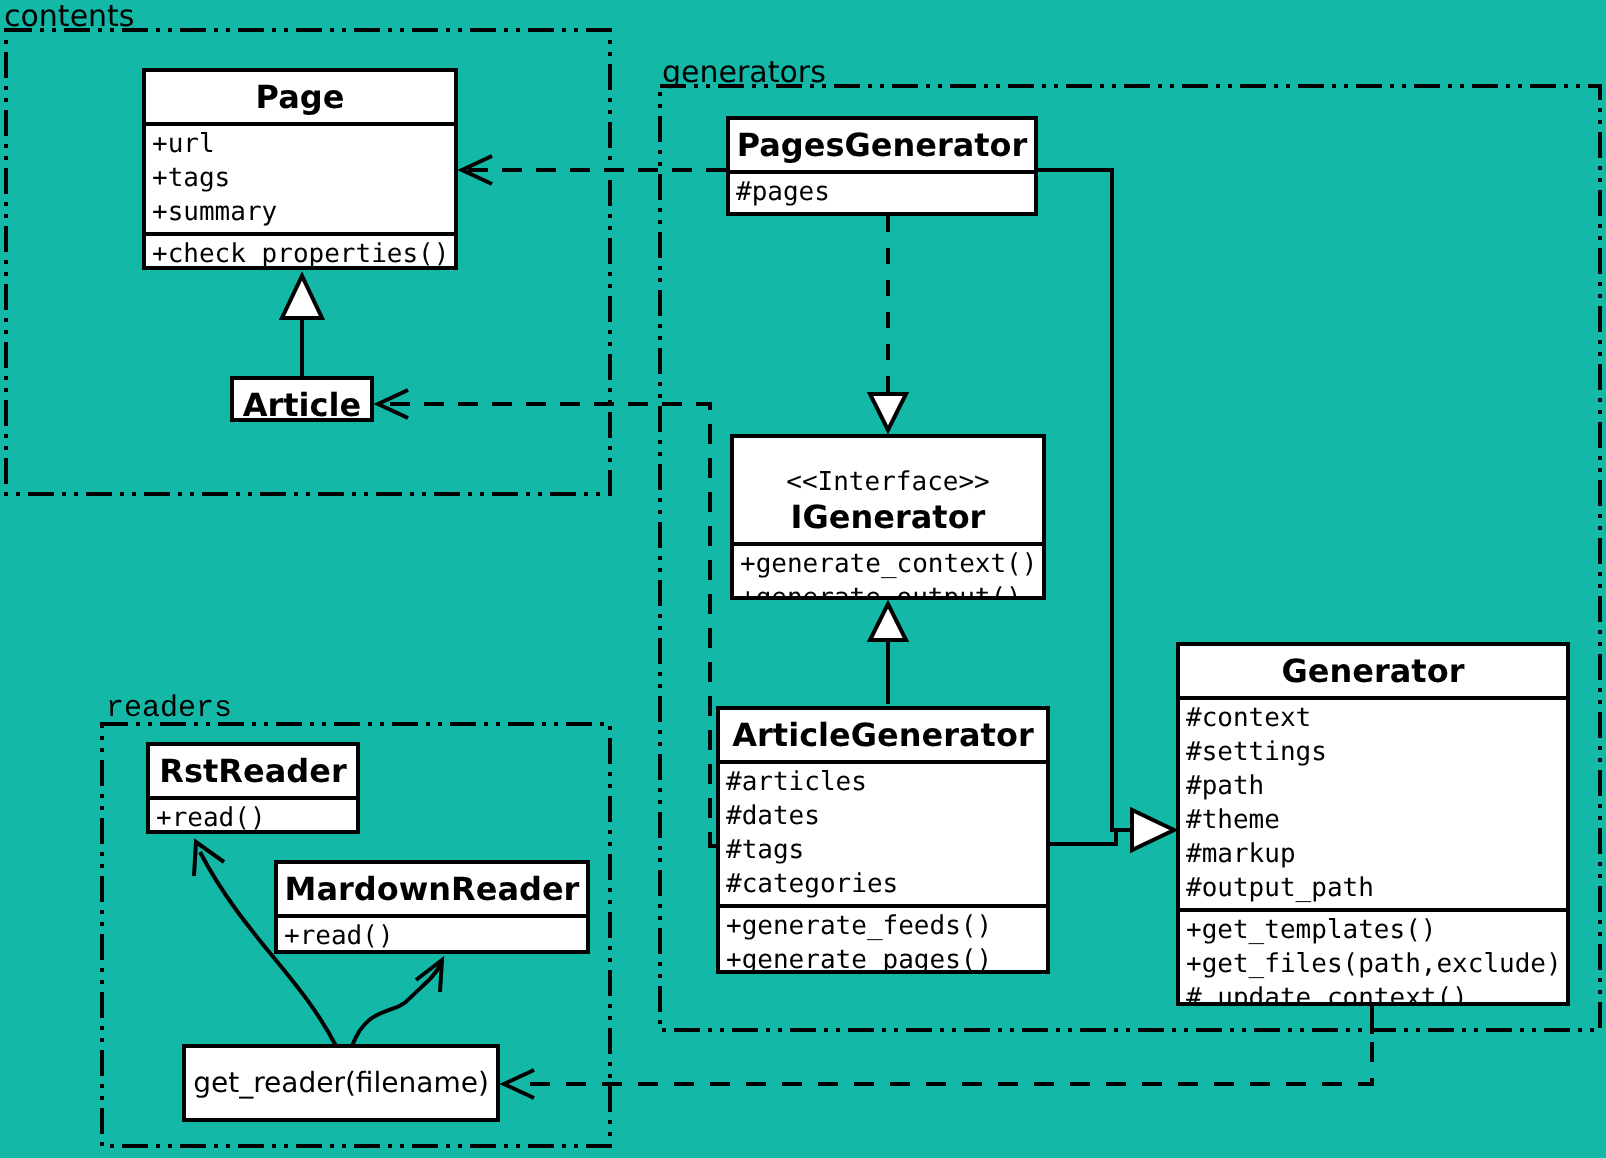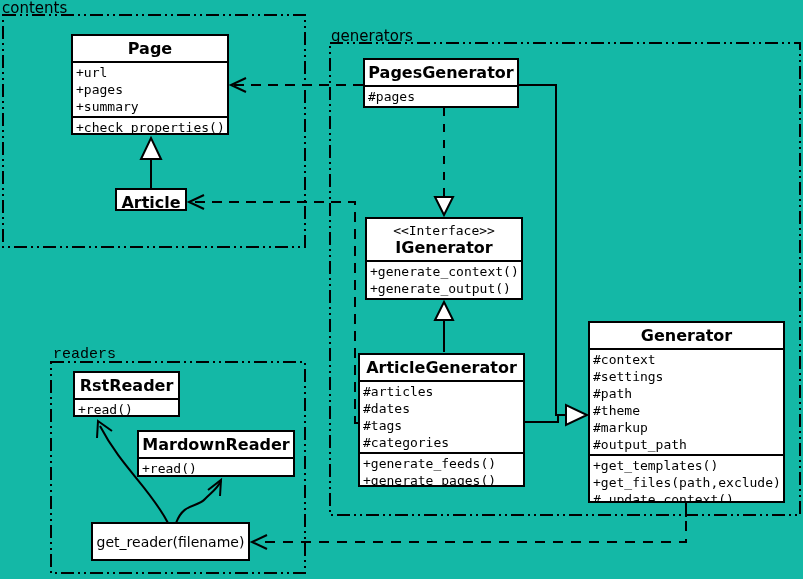--- a/index.html
+++ b/index.html
@@ -32,21 +32,21 @@
     text-align:center;
     padding:3px 1px;
     line-height:19px;
     white-space:nowrap;
   }
   .stereo{
     font-family:"DejaVu Sans Mono","Liberation Mono",monospace;
     font-size:13px;
     text-align:center;
     line-height:15px;
-    padding-top:4px;
+    padding-top:15px;
     white-space:nowrap;
   }
   .hdr-name{
     font-size:16px;
     font-weight:bold;
     text-align:center;
     line-height:20px;
     padding-bottom:2px;
     white-space:nowrap;
   }
@@ -135,21 +135,21 @@
   </svg>
 
   <div class="pkg-label" style="left:2px;top:0px;">contents</div>
   <div class="pkg-label" style="left:331px;top:28px;">generators</div>
   <div class="pkg-label" style="left:53px;top:346px;font-family:Liberation Mono, monospace;">readers</div>
 
   <div class="uml" style="left:71px;top:34px;width:158px;height:101px;">
     <div class="uml-title">Page</div>
     <div class="sec">
       <div class="row">+url</div>
-      <div class="row">+pages</div>
+      <div class="row">+tags</div>
       <div class="row">+summary</div>
     </div>
     <div class="sec">
       <div class="row">+check_properties()</div>
     </div>
   </div>
 
   <div class="uml" style="left:115px;top:188px;width:72px;height:23px;">
     <div class="uml-title">Article</div>
   </div>

